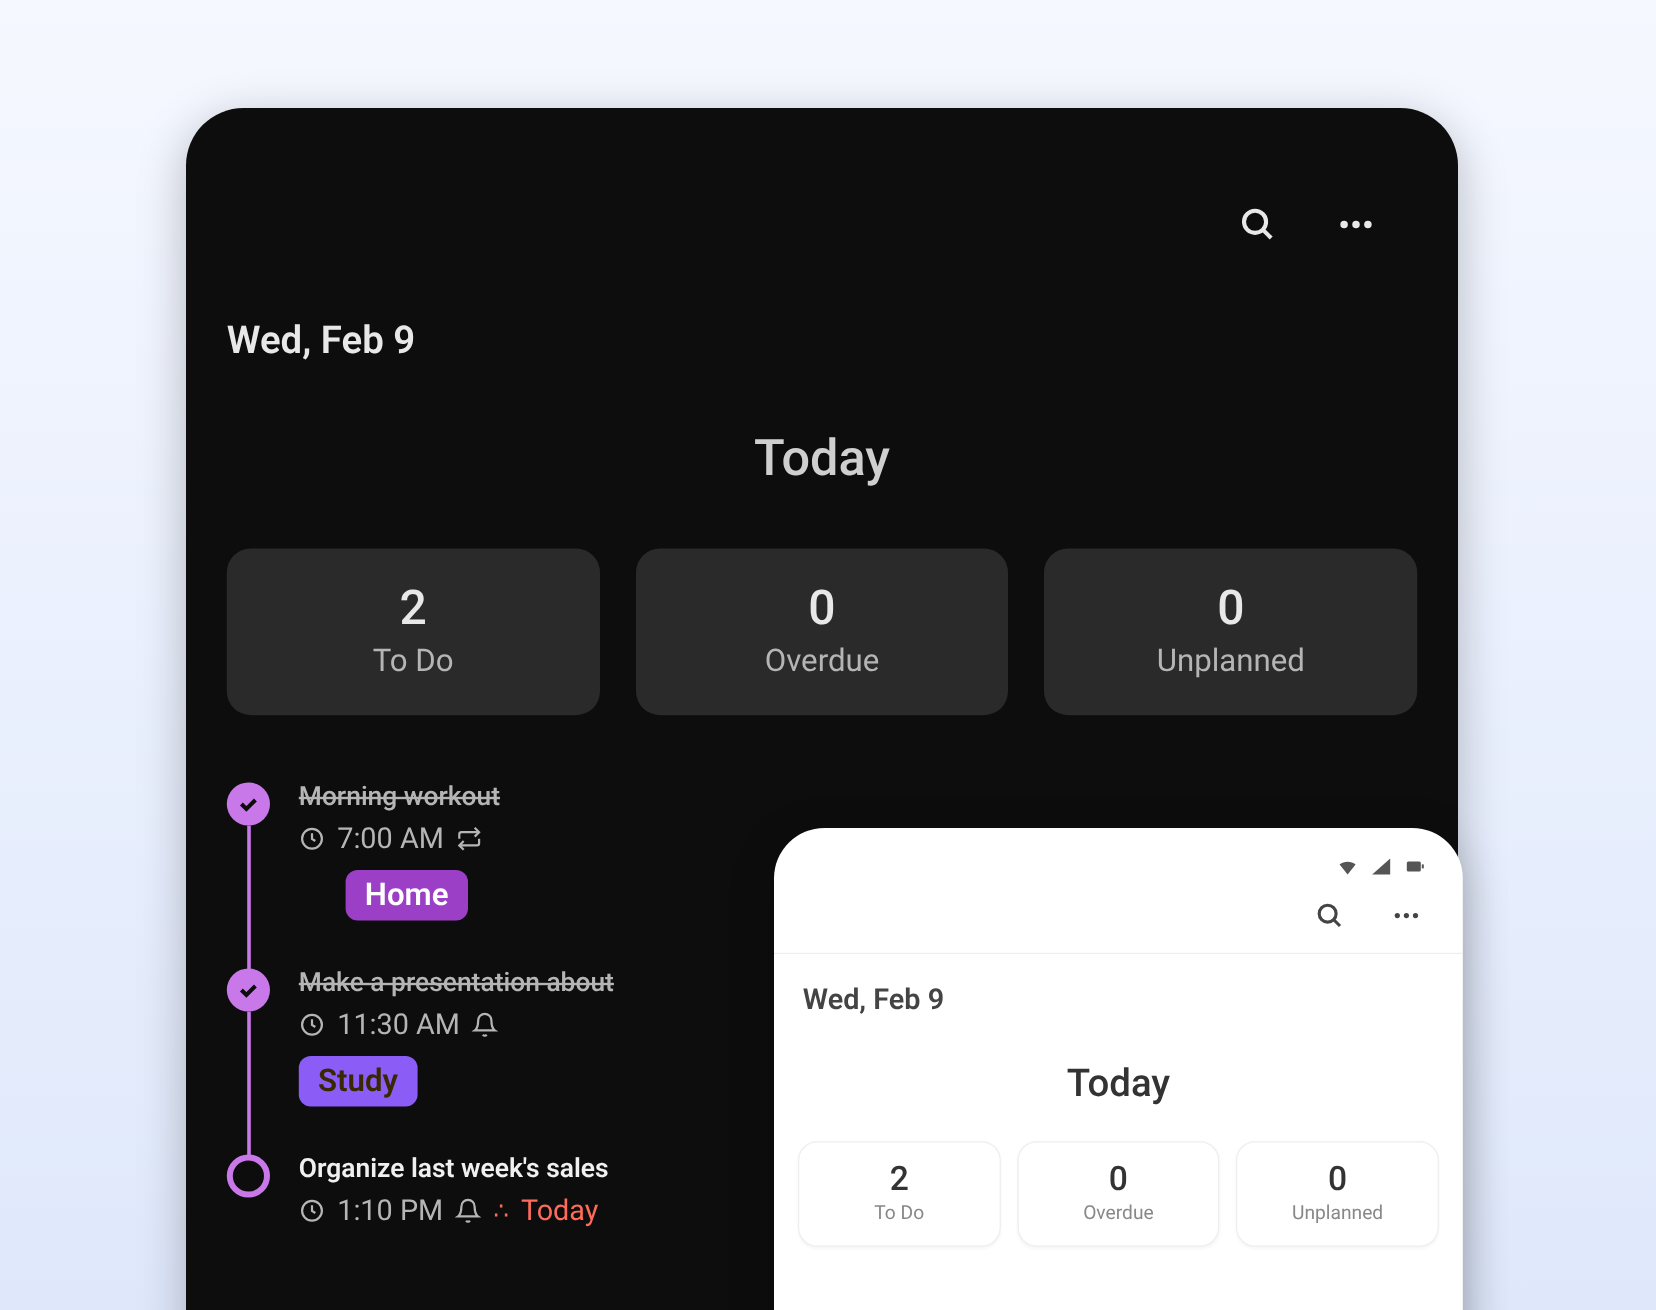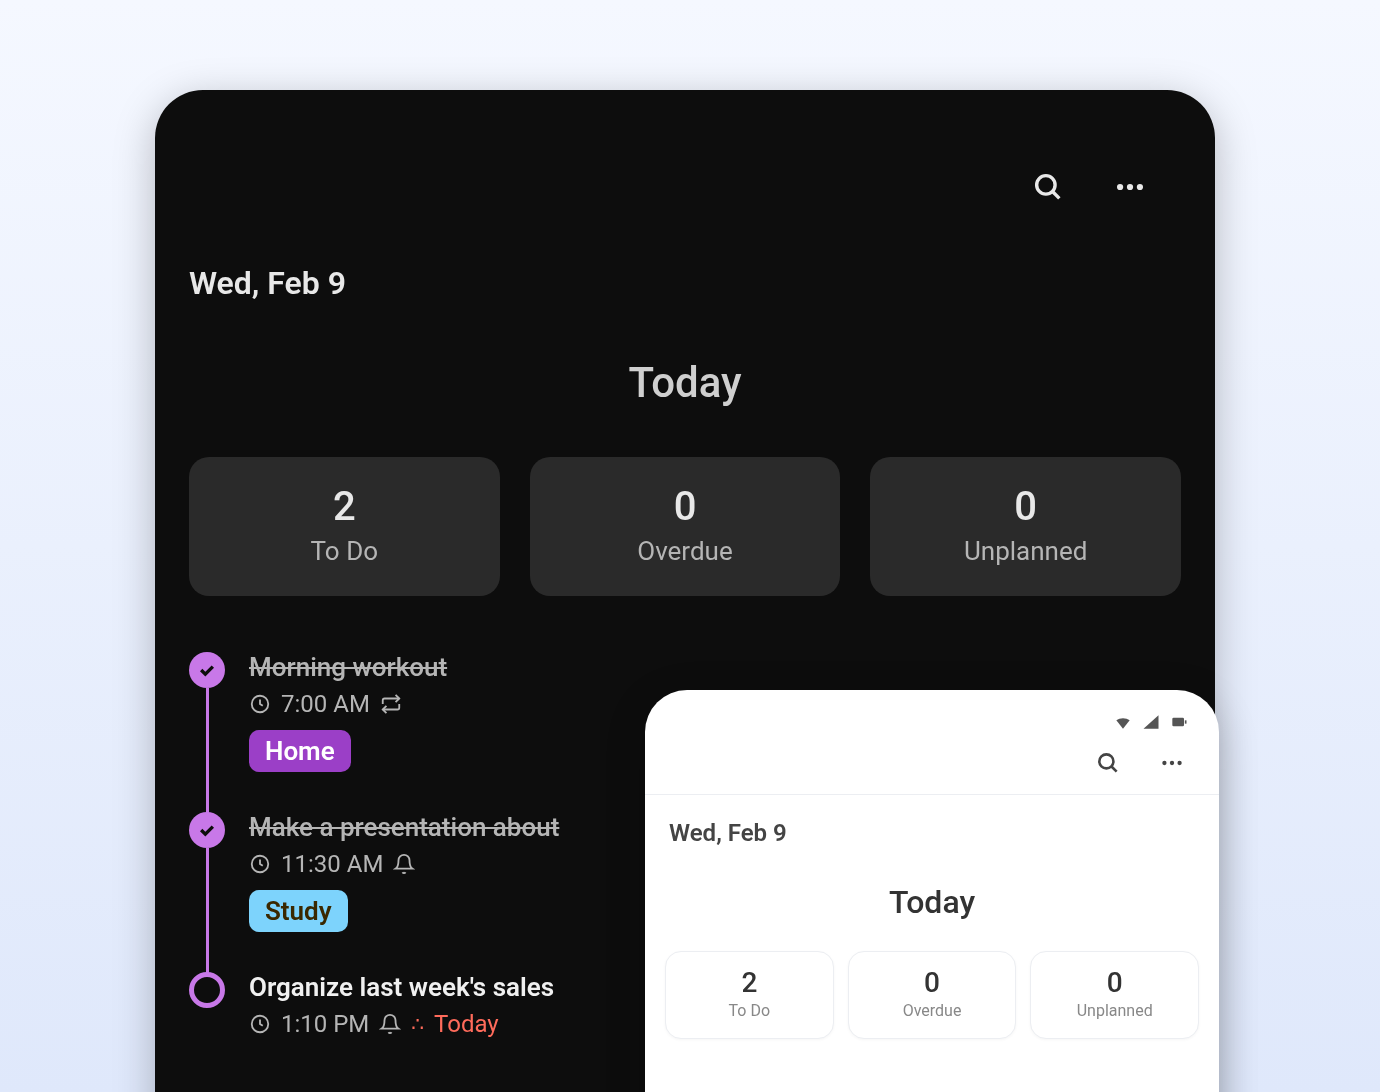--- a/index.html
+++ b/index.html
@@ -98,21 +98,21 @@
     z-index: 1;
   }
   .check-circle svg { width: 20px; height: 20px; color: #0d0d0d; }
   .check-circle.empty {
     background: transparent;
     border: 5px solid #c878e8;
   }
   .task-body { flex: 1; }
   .task-title {
     color: #b5b5b5;
-    font-size: 26px;
+    font-size: 22px;
     font-weight: 500;
   }
   .task-title.done { text-decoration: line-through; }
   .task-title.active { color: #f0f0f0; font-weight: 600; }
   .task-meta {
     display: flex;
     align-items: center;
     gap: 10px;
     color: #b5b5b5;
     font-size: 24px;
@@ -122,22 +122,22 @@
   .priority-dots { color: #ff6b5b; font-size: 20px; }
   .priority-label { color: #ff6b5b; }
   .tag {
     display: inline-block;
     border-radius: 10px;
     padding: 6px 16px;
     font-size: 26px;
     font-weight: 600;
     margin-top: 12px;
   }
-  .tag.home { background: #9b3fc7; color: #fff; }
-  .tag.study { background: #7dd3fc; color: #3a2800; }
+  .tag.home { background: #9b3fc7; color: #fff; margin-left: 39px; }
+  .tag.study { background: #8b5cf6; color: #3a2800; }
 
   
   .light-device {
     position: absolute;
     left: 645px;
     top: 690px;
     width: 574px;
     height: 700px;
     background: #ffffff;
     border-radius: 42px;

